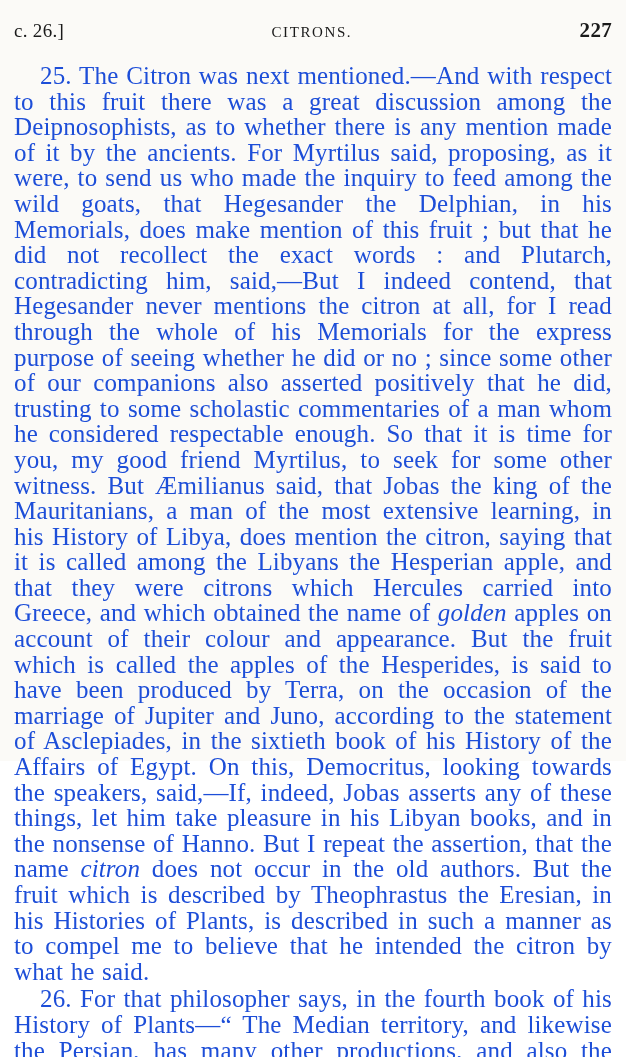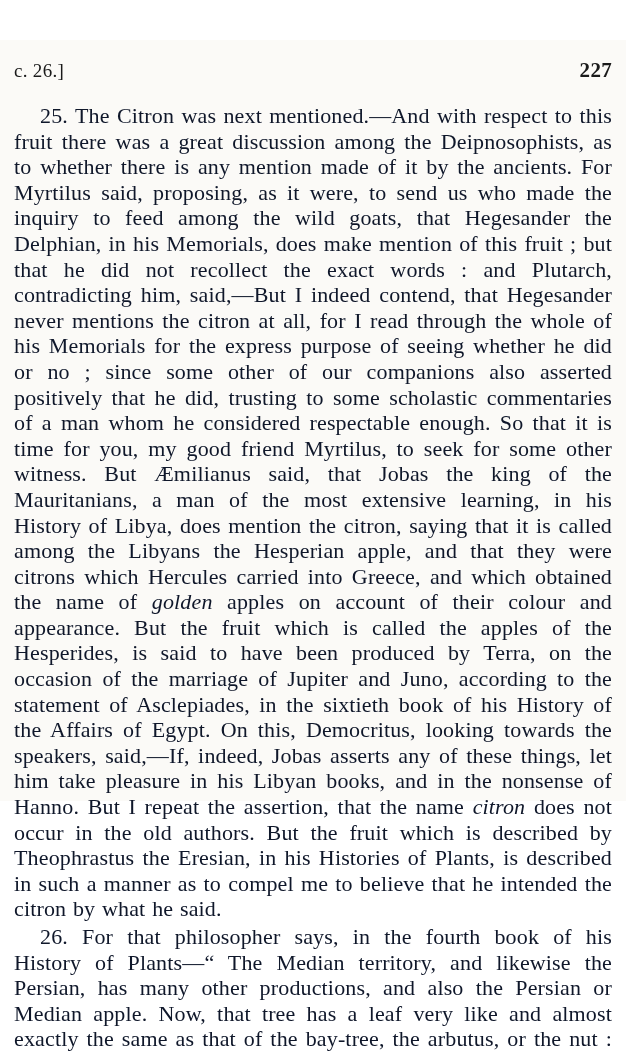--- a/index.html
+++ b/index.html
@@ -14,21 +14,20 @@
     color: #1a1a1a;
     overflow: hidden;
   }
   .page {
     position: relative;
     width: 626px;
     height: 761px;
     background: #fbfaf7;
     padding: 0;
     box-sizing: border-box;
-    margin-top: 40px;
   }
   .page-inner {
     position: absolute;
     left: 14px;
     top: 18px;
     width: 598px;
   }
   .running-head {
     display: flex;
     align-items: baseline;
@@ -48,45 +47,46 @@
     margin-left: -20px;
   }
   .rh-right {
     font-size: 21px;
     font-weight: bold;
   }
   .body-text p {
     margin: 0 0 0 0;
     text-align: justify;
     text-align-last: left;
-    font-size: 22px;
+    font-size: 25px;
     line-height: 25.6px;
     letter-spacing: 0.15px;
     word-spacing: 1.1px;
     text-indent: 26px;
-    color: #0f172a;
+    color: #1d4ed8;
   }
   .body-text p + p {
     margin-top: 2px;
   }
   .body-text p:last-child {
     text-align-last: justify;
   }
   em {
     font-style: italic;
   }
 </style>
 </head>
 <body>
 
 <div class="page">
   <div class="page-inner">
 
     <div class="running-head">
       <span class="rh-left">c. 26.]</span>
+      <span class="rh-center">CITRONS.</span>
       <span class="rh-right">227</span>
     </div>
 
     <div class="body-text">
         <p><span>25. The Citron was next mentioned.—And with respect to this fruit there was a great discussion among the Deipnosophists, as to whether there is any mention made of it by the ancients.  For Myrtilus said, proposing, as it were, to send us who made the inquiry to feed among the wild goats, that Hegesander the Delphian, in his Memorials, does make mention of this fruit ; but that he did not recollect the exact words : and Plutarch, contradicting him, said,—But I indeed contend, that Hegesander never mentions the citron at all, for I read through the whole of his Memorials for the express purpose of seeing whether he did or no ; since some other of our companions also asserted positively that he did, trusting to some scholastic commentaries of a man whom he considered respectable enough.  So that it is time for you, my good friend Myrtilus, to seek for some other witness.  But Æmilianus said, that Jobas the king of the Mauritanians, a man of the most extensive learning, in his History of Libya, does mention the citron, saying that it is called among the Libyans the Hesperian apple, and that they were citrons which Hercules carried into Greece, and which obtained the name of </span><em>golden</em><span> apples on account of their colour and appearance.  But the fruit which is called the apples of the Hesperides, is said to have been produced by Terra, on the occasion of the marriage of Jupiter and Juno, according to the statement of Asclepiades, in the sixtieth book of his History of the Affairs of Egypt.  On this, Democritus, looking towards the speakers, said,—If, indeed, Jobas asserts any of these things, let him take pleasure in his Libyan books, and in the nonsense of Hanno.  But I repeat the assertion, that the name </span><em>citron</em><span> does not occur in the old authors.  But the fruit which is described by Theophrastus the Eresian, in his Histories of Plants, is described in such a manner as to compel me to believe that he intended the citron by what he said.</span></p>
         <p><span>26. For that philosopher says, in the fourth book of his History of Plants—“ The Median territory, and likewise the Persian, has many other productions, and also the Persian or Median apple.  Now, that tree has a leaf very like and almost exactly the same as that of the bay-tree, the arbutus, or the nut : and it has thorns like the prickly-pear, or blackthorn, smooth but very sharp and strong.  And the fruit is not good to eat, but is very fragrant, and so too are</span></p>
       </div>
 
   </div>
 </div>

